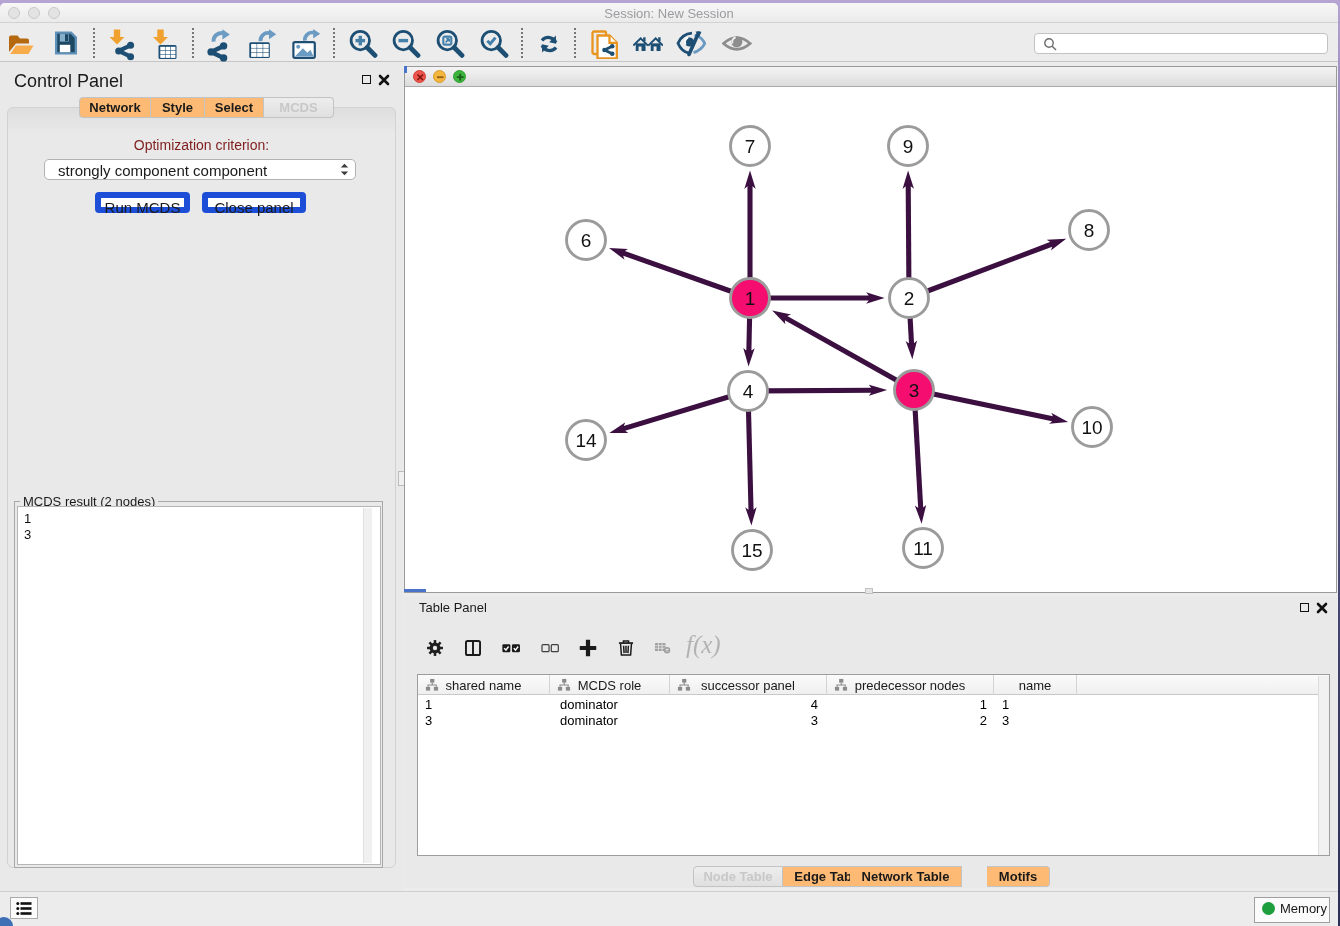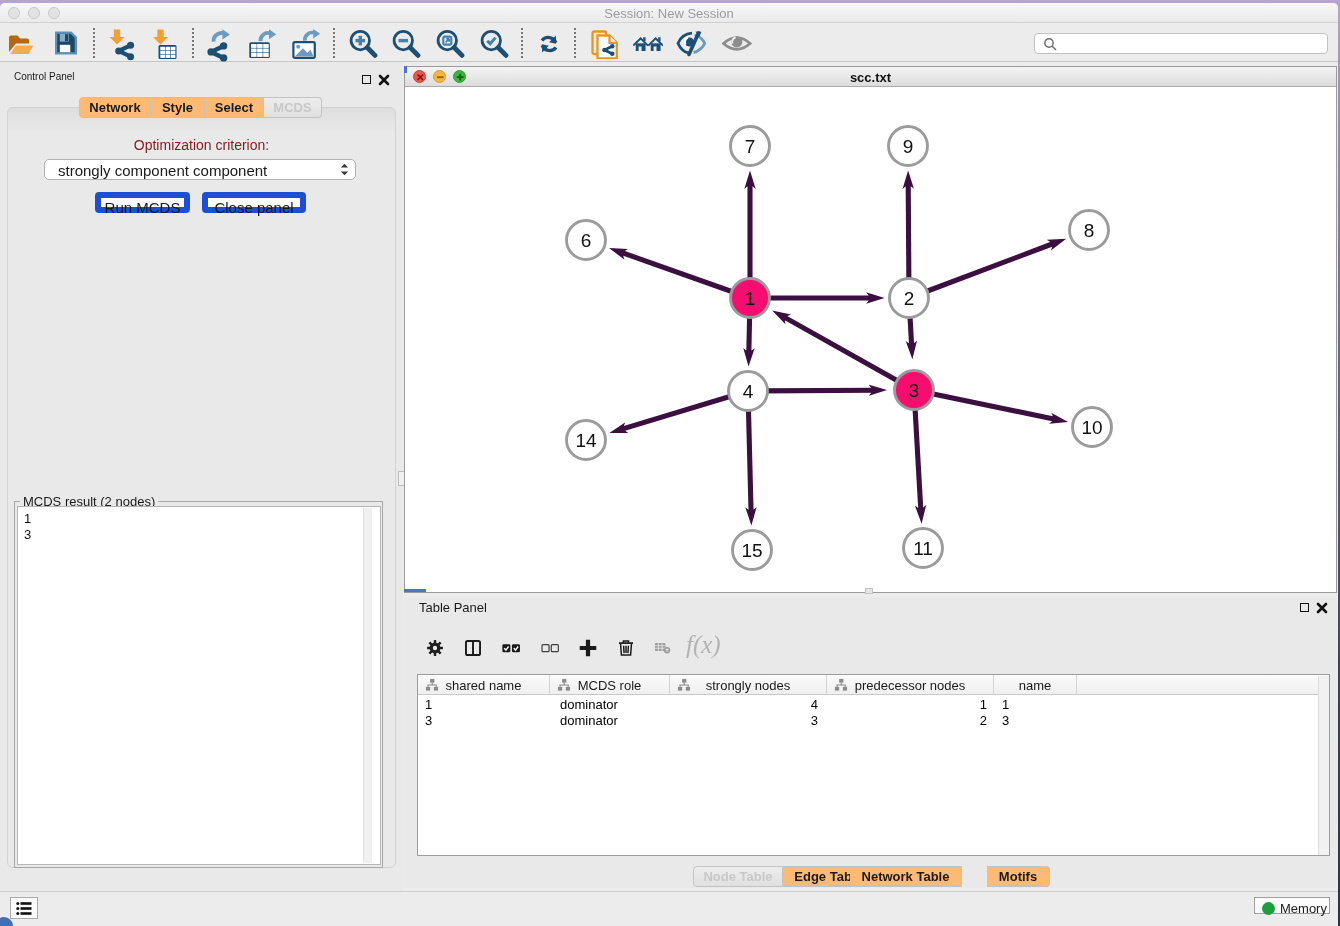--- a/index.html
+++ b/index.html
@@ -192,49 +192,48 @@
 <div class="sep" style="left:333px;"></div>
 <div class="sep" style="left:521px;"></div>
 <div class="sep" style="left:574px;"></div>
 <div class="abs" style="left:1034px;top:33px;width:294px;height:21px;background:#fff;border:1px solid #c2c2c2;border-radius:4px;">
 <svg class="abs" style="left:8px;top:3px" width="15" height="15" viewBox="0 0 15 15">
       <circle cx="6" cy="6" r="4.2" fill="none" stroke="#6b6b6b" stroke-width="1.4"></circle>
       <line x1="9.2" y1="9.2" x2="13" y2="13" stroke="#6b6b6b" stroke-width="1.4"></line>
     </svg>
 </div>
 <div class="abs" style="left:0;top:62px;width:403px;height:829px;background:#e9e9e9;"></div>
-<div class="abs" style="left:14px;top:71px;font-size:10px;color:#1a1a1a;">Control Panel</div>
+<div class="abs" style="left:14px;top:71px;font-size:18px;color:#1a1a1a;">Control Panel</div>
 <div class="winicon" style="left:362px;top:75px;"></div>
 <svg class="abs" style="left:377px;top:73px" width="14" height="14" viewBox="0 0 14 14">
     <path d="M3,3 L11,11 M11,3 L3,11" stroke="#111" stroke-width="2.6" stroke-linecap="round"></path>
   </svg>
 <div class="abs" style="left:7px;top:107px;width:389px;height:761px;background:linear-gradient(#dedede,#e9e9e9 26px);border:1px solid #d2d2d2;border-radius:6px;"></div>
 <div class="tab first" style="left:79px;top:97px;width:72px;">Network</div>
 <div class="tab" style="left:151px;top:97px;width:54px;">Style</div>
 <div class="tab" style="left:205px;top:97px;width:59px;">Select</div>
-<div class="tab last sel" style="left:264px;top:97px;width:58px;">MCDS</div>
+<div class="tab last sel" style="left:264px;top:97px;width:70px;">MCDS</div>
 <div class="abs" style="left:0;top:137px;width:403px;text-align:center;font-size:14px;color:#7f1d1d;">Optimization criterion:</div>
 <div class="abs" style="left:44px;top:159px;width:312px;height:21px;background:#fff;border:1px solid #b2b2b2;border-radius:5px;">
 <div class="abs" style="left:13px;top:2px;font-size:15px;color:#1a1a1a;">strongly component component</div>
 <svg class="abs" style="left:292px;top:2px" width="15" height="15" viewBox="0 0 15 15">
       <path d="M3.8,5.6 L7.5,1.8 L11.2,5.6 Z M3.8,9.4 L7.5,13.2 L11.2,9.4 Z" fill="#3c3c3c"></path>
     </svg>
 </div>
 <div class="btn" style="left:95px;top:192px;width:95px;height:21px;line-height:19px;">Run MCDS</div>
 <div class="btn" style="left:202px;top:192px;width:104px;height:21px;line-height:19px;">Close panel</div>
 <div class="abs" style="left:14px;top:501px;width:369px;height:367px;border:1px solid #a8a8a8;"></div>
 <div class="abs" style="left:20px;top:494px;font-size:13px;color:#1a1a1a;background:#e9e9e9;padding:0 3px;">MCDS result (2 nodes)</div>
 <div class="abs" style="left:17px;top:506px;width:364px;height:359px;background:#fff;border:1px solid #b5b5b5;">
 <div class="abs" style="left:6px;top:4px;font-size:13px;color:#111;line-height:16px;">1<br>3</div>
 <div class="abs" style="right:8px;top:1px;width:9px;height:355px;background:#f0f0f0;border-left:1px solid #e0e0e0;"></div>
 </div>
 <div class="abs" style="left:398px;top:471px;width:8px;height:15px;background:#f0f0f0;border:1px solid #bcbcbc;"></div>
 <div class="abs" style="left:404px;top:66px;width:933px;height:527px;background:#fff;border:1px solid #9a9a9a;">
 <div class="abs" style="left:0;top:0;width:931px;height:20px;background:linear-gradient(#f4f4f4,#dcdcdc);border-bottom:1px solid #ababab;"></div>
-<div class="abs" style="left:0;top:3px;width:931px;text-align:center;font-size:13px;font-weight:700;color:#111;">scc.txt</div>
 <div class="mac" style="left:8px;top:3px;background:#ee544c;border:1px solid #ce4037;">
       <svg width="13" height="13" viewBox="0 0 13 13">
         <path d="M3.5,3.5 L9,9 M9,3.5 L3.5,9" stroke="#7e150d" stroke-width="1.6"></path>
       </svg>
     </div>
 <div class="mac" style="left:28px;top:3px;background:#f5b63e;border:1px solid #d59b2e;">
       <svg width="13" height="13" viewBox="0 0 13 13">
         <line x1="3" y1="6.2" x2="9.5" y2="6.2" stroke="#93601a" stroke-width="1.8"></line>
       </svg>
     </div>
@@ -390,21 +389,21 @@
   </div>
 <svg class="abs" style="left:557px;top:678px" width="14" height="14" viewBox="0 0 15 15">
 <g fill="#8a8a8a">
       <rect x="5.5" y="1" width="4.5" height="4"></rect>
       <rect x="1" y="9.5" width="4.5" height="4"></rect>
       <rect x="9.5" y="9.5" width="4.5" height="4"></rect>
     </g>
 <path d="M7.75,5 V7.5 M3.25,9.5 V7.5 H12 V9.5" stroke="#8a8a8a" stroke-width="1.2" fill="none"></path>
   </svg>
 <div class="hcol" style="left:670px;top:675px;width:157px;">
-    <div class="hlab">strongly nodes</div>
+    <div class="hlab">successor panel</div>
   </div>
 <svg class="abs" style="left:677px;top:678px" width="14" height="14" viewBox="0 0 15 15">
 <g fill="#8a8a8a">
       <rect x="5.5" y="1" width="4.5" height="4"></rect>
       <rect x="1" y="9.5" width="4.5" height="4"></rect>
       <rect x="9.5" y="9.5" width="4.5" height="4"></rect>
     </g>
 <path d="M7.75,5 V7.5 M3.25,9.5 V7.5 H12 V9.5" stroke="#8a8a8a" stroke-width="1.2" fill="none"></path>
   </svg>
 <div class="hcol" style="left:827px;top:675px;width:167px;">
@@ -442,17 +441,17 @@
 <g fill="#111">
         <circle cx="1.8" cy="2.5" r="1.5"></circle>
         <circle cx="1.8" cy="7.5" r="1.5"></circle>
         <circle cx="1.8" cy="12.5" r="1.5"></circle>
 <rect x="4.5" y="1.2" width="11" height="2.6"></rect>
         <rect x="4.5" y="6.2" width="11" height="2.6"></rect>
         <rect x="4.5" y="11.2" width="11" height="2.6"></rect>
       </g>
     </svg>
 </div>
-<div class="abs" style="left:1254px;top:897px;width:76px;height:17px;background:#fbfbfb;border:1px solid #9f9f9f;">
+<div class="abs" style="left:1254px;top:897px;width:76px;height:26px;background:#fbfbfb;border:1px solid #9f9f9f;">
 <div class="abs" style="left:7px;top:4px;width:13px;height:13px;border-radius:50%;background:#1f9e3d;"></div>
 <div class="abs" style="left:25px;top:3px;font-size:13px;color:#1a1a1a;">Memory</div>
 </div>
 <div class="abs" style="left:-5px;top:917px;width:18px;height:18px;border-radius:50%;background:#3f6fb5;"></div>
 
 </body></html>

